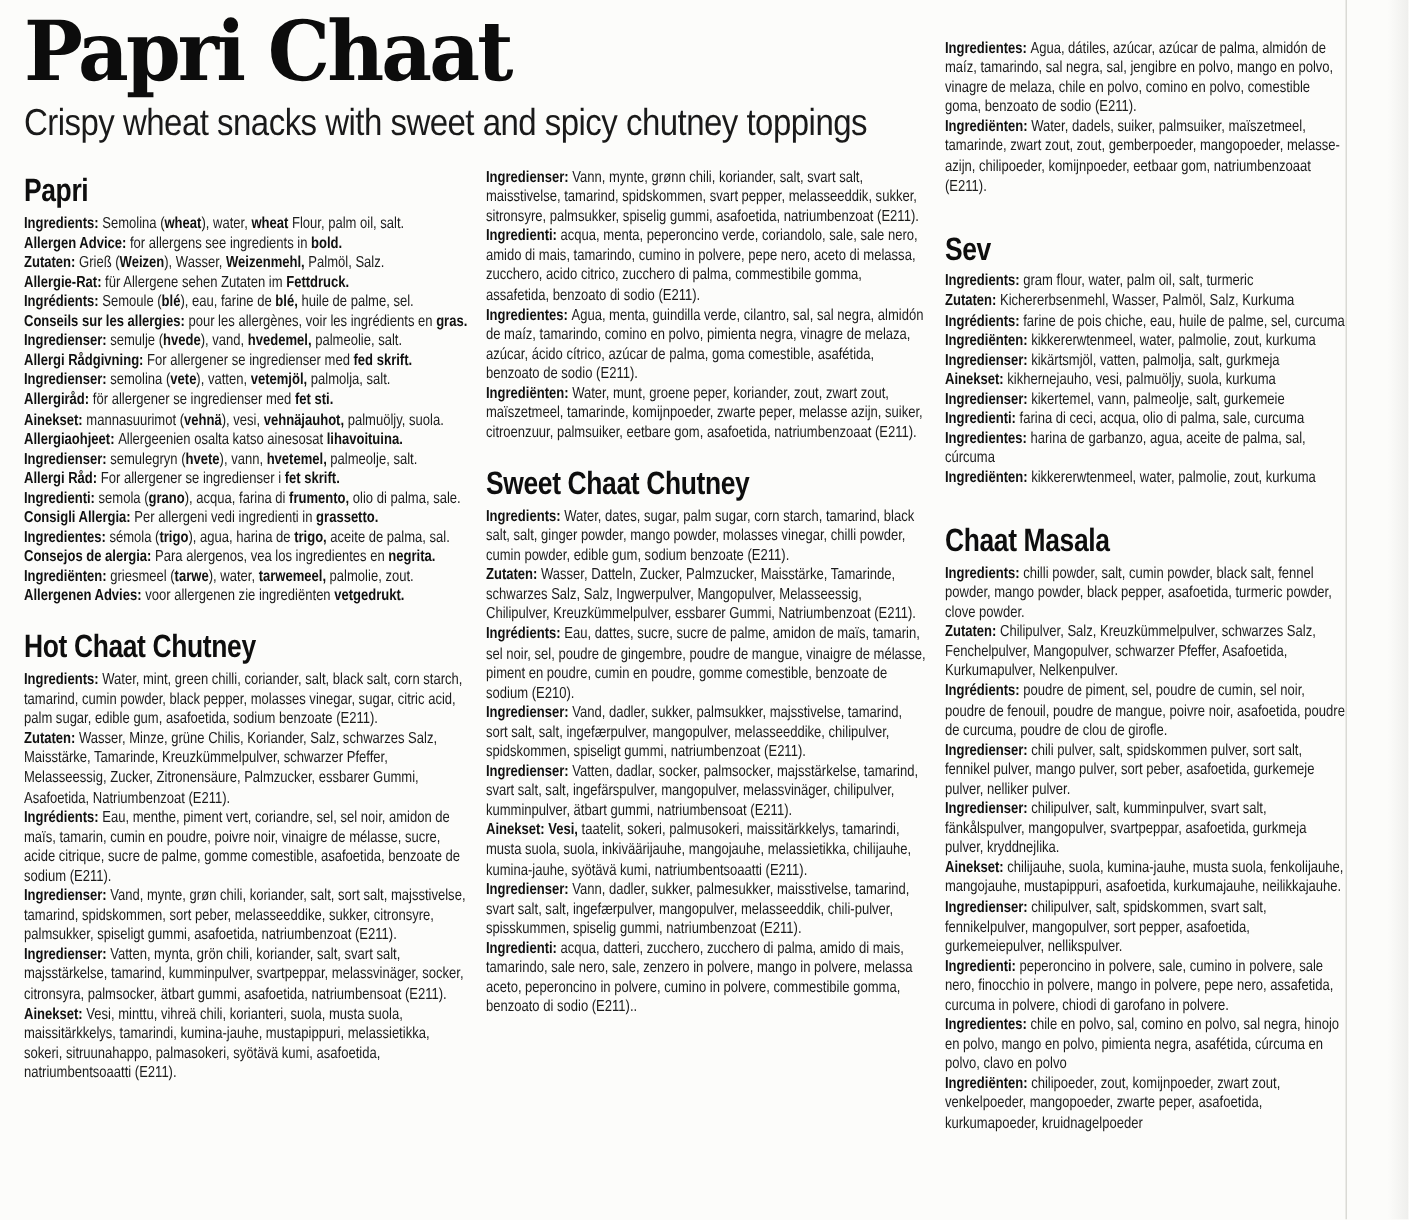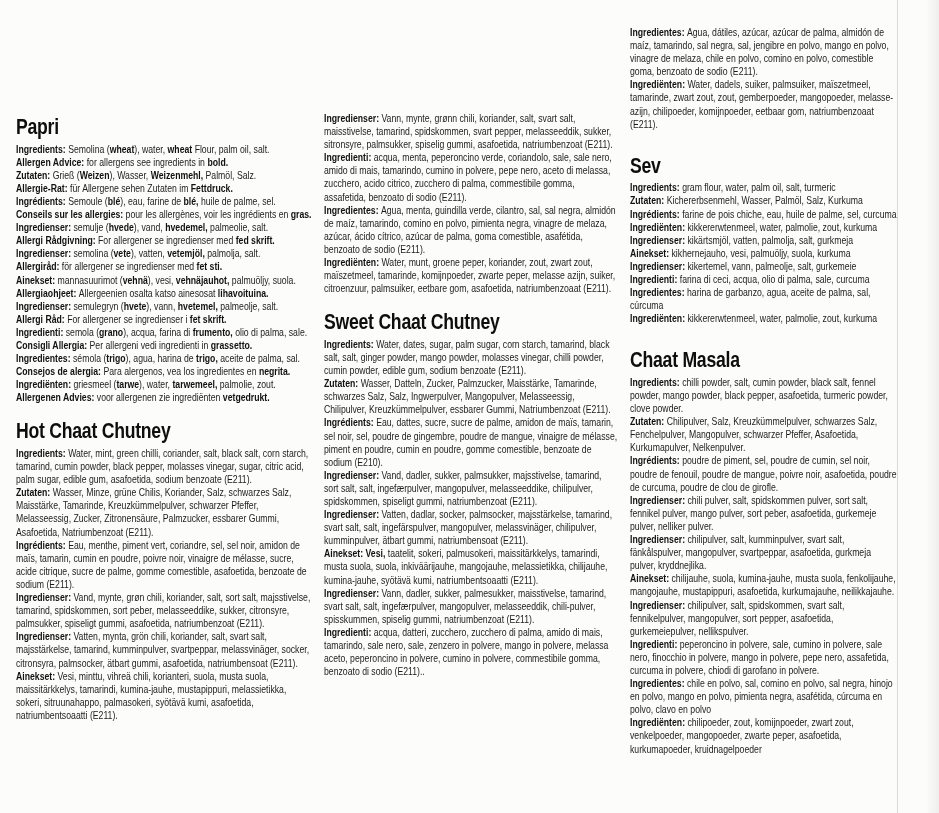--- a/index.html
+++ b/index.html
@@ -37,20 +37,24 @@
   p.line b{font-weight:bold;color:#111;}
   .fold-line{position:absolute;left:897px;top:0;width:1px;height:813px;background:#bdbdb6;opacity:.55;}
   .edge-shade{position:absolute;right:0;top:0;width:14px;height:813px;
     background:linear-gradient(to right,rgba(0,0,0,0),rgba(60,60,55,.07));}
 </style>
 </head>
 <body>
 
 <div class="page">
 
+  <div class="title-block">
+    <h1 class="product-title">Papri Chaat</h1>
+    <p class="product-subtitle">Crispy wheat snacks with sweet and spicy chutney toppings</p>
+  </div>
 
   <div class="col col-1">
       <section class="block">
         <h2 class="sec">Papri</h2>
         <p class="line"><b class="lbl">Ingredients: </b><span>Semolina (</span><b>wheat</b><span>), water, </span><b>wheat</b><span> Flour, palm oil, salt.</span></p>
         <p class="line"><b class="lbl">Allergen Advice: </b><span>for allergens see ingredients in </span><b>bold.</b></p>
         <p class="line"><b class="lbl">Zutaten: </b><span>Grieß (</span><b>Weizen</b><span>), Wasser, </span><b>Weizenmehl,</b><span> Palmöl, Salz.</span></p>
         <p class="line"><b class="lbl">Allergie-Rat: </b><span>für Allergene sehen Zutaten im </span><b>Fettdruck.</b></p>
         <p class="line"><b class="lbl">Ingrédients: </b><span>Semoule (</span><b>blé</b><span>), eau, farine de </span><b>blé,</b><span> huile de palme, sel.</span></p>
         <p class="line"><b class="lbl">Conseils sur les allergies: </b><span>pour les allergènes, voir les ingrédients en </span><b>gras.</b></p>

